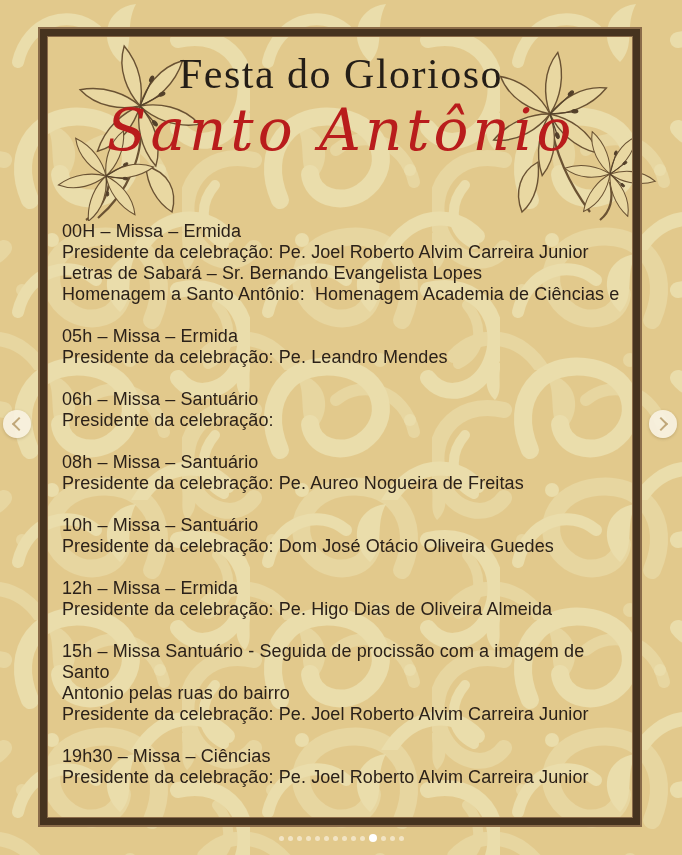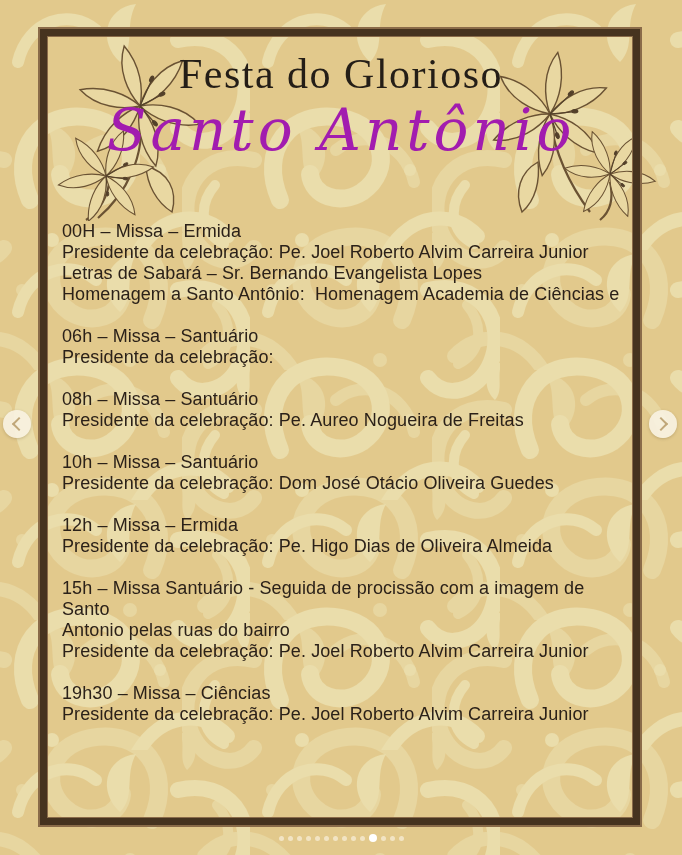--- a/index.html
+++ b/index.html
@@ -21,21 +21,21 @@
   .flower.right{left:468px;top:42px;}
   .title-serif{
     position:absolute;left:0;top:50px;width:682px;text-align:center;
     font-family:"Liberation Serif","DejaVu Serif",serif;
     font-size:42px;letter-spacing:1.5px;color:#241e17;font-weight:500;
   }
   .title-script{
     position:absolute;left:0;top:96px;width:682px;text-align:center;
     font-family:"DejaVu Serif","Liberation Serif",serif;
     font-style:italic;font-weight:500;
-    font-size:58px;letter-spacing:4px;color:#a21caf;
+    font-size:58px;letter-spacing:4px;color:#b91c1c;
   }
   .schedule{
     position:absolute;left:62px;top:221px;width:560px;
     color:#2b2119;font-size:18px;line-height:21px;font-weight:500;
     letter-spacing:0.1px;
   }
   .block{margin:0 0 21px 0;}
   .line{white-space:pre-wrap;}
   .nav-btn{
     position:absolute;top:410px;width:28px;height:28px;border:none;padding:0;
@@ -129,20 +129,22 @@
   <div class="title-script">Santo Antônio</div>
 
   <div class="schedule">
       <div class="block">
         <div class="line">00H – Missa – Ermida</div>
         <div class="line">Presidente da celebração: Pe. Joel Roberto Alvim Carreira Junior</div>
         <div class="line">Letras de Sabará – Sr. Bernando Evangelista Lopes</div>
         <div class="line">Homenagem a Santo Antônio:  Homenagem Academia de Ciências e</div>
       </div>
       <div class="block">
+        <div class="line">05h – Missa – Ermida</div>
+        <div class="line">Presidente da celebração: Pe. Leandro Mendes</div>
       </div>
       <div class="block">
         <div class="line">06h – Missa – Santuário</div>
         <div class="line">Presidente da celebração:</div>
       </div>
       <div class="block">
         <div class="line">08h – Missa – Santuário</div>
         <div class="line">Presidente da celebração: Pe. Aureo Nogueira de Freitas</div>
       </div>
       <div class="block">

